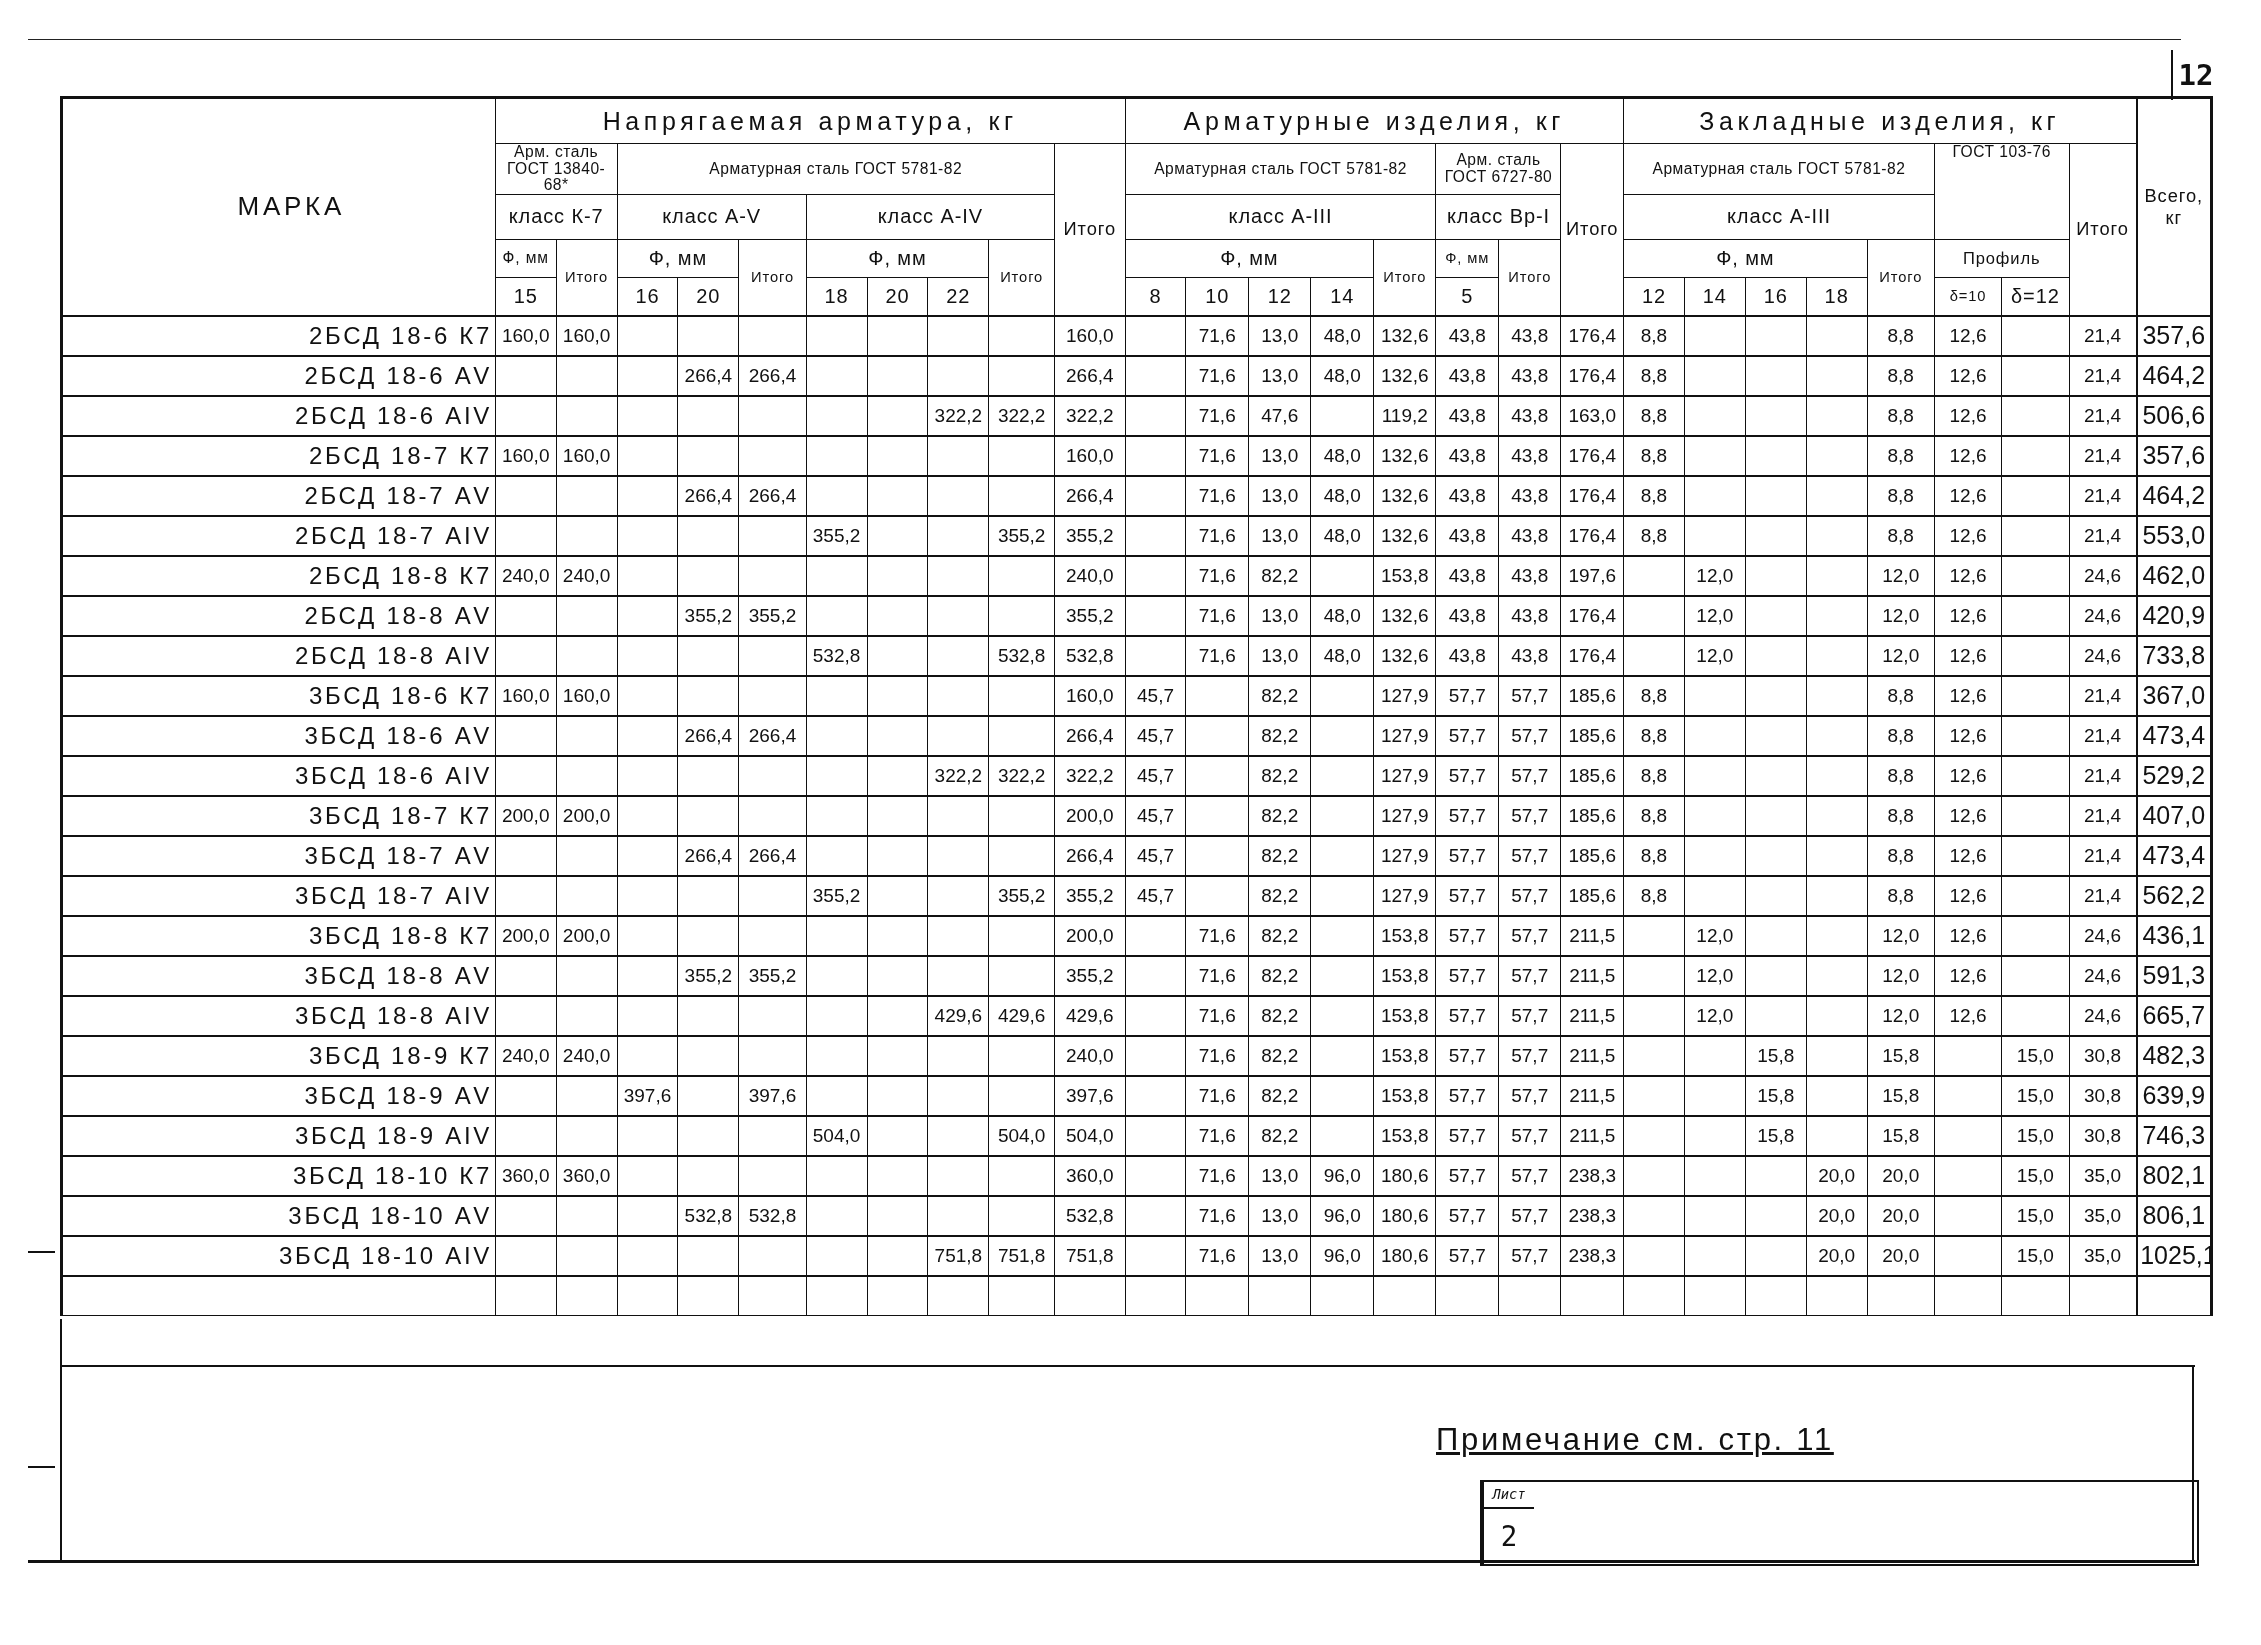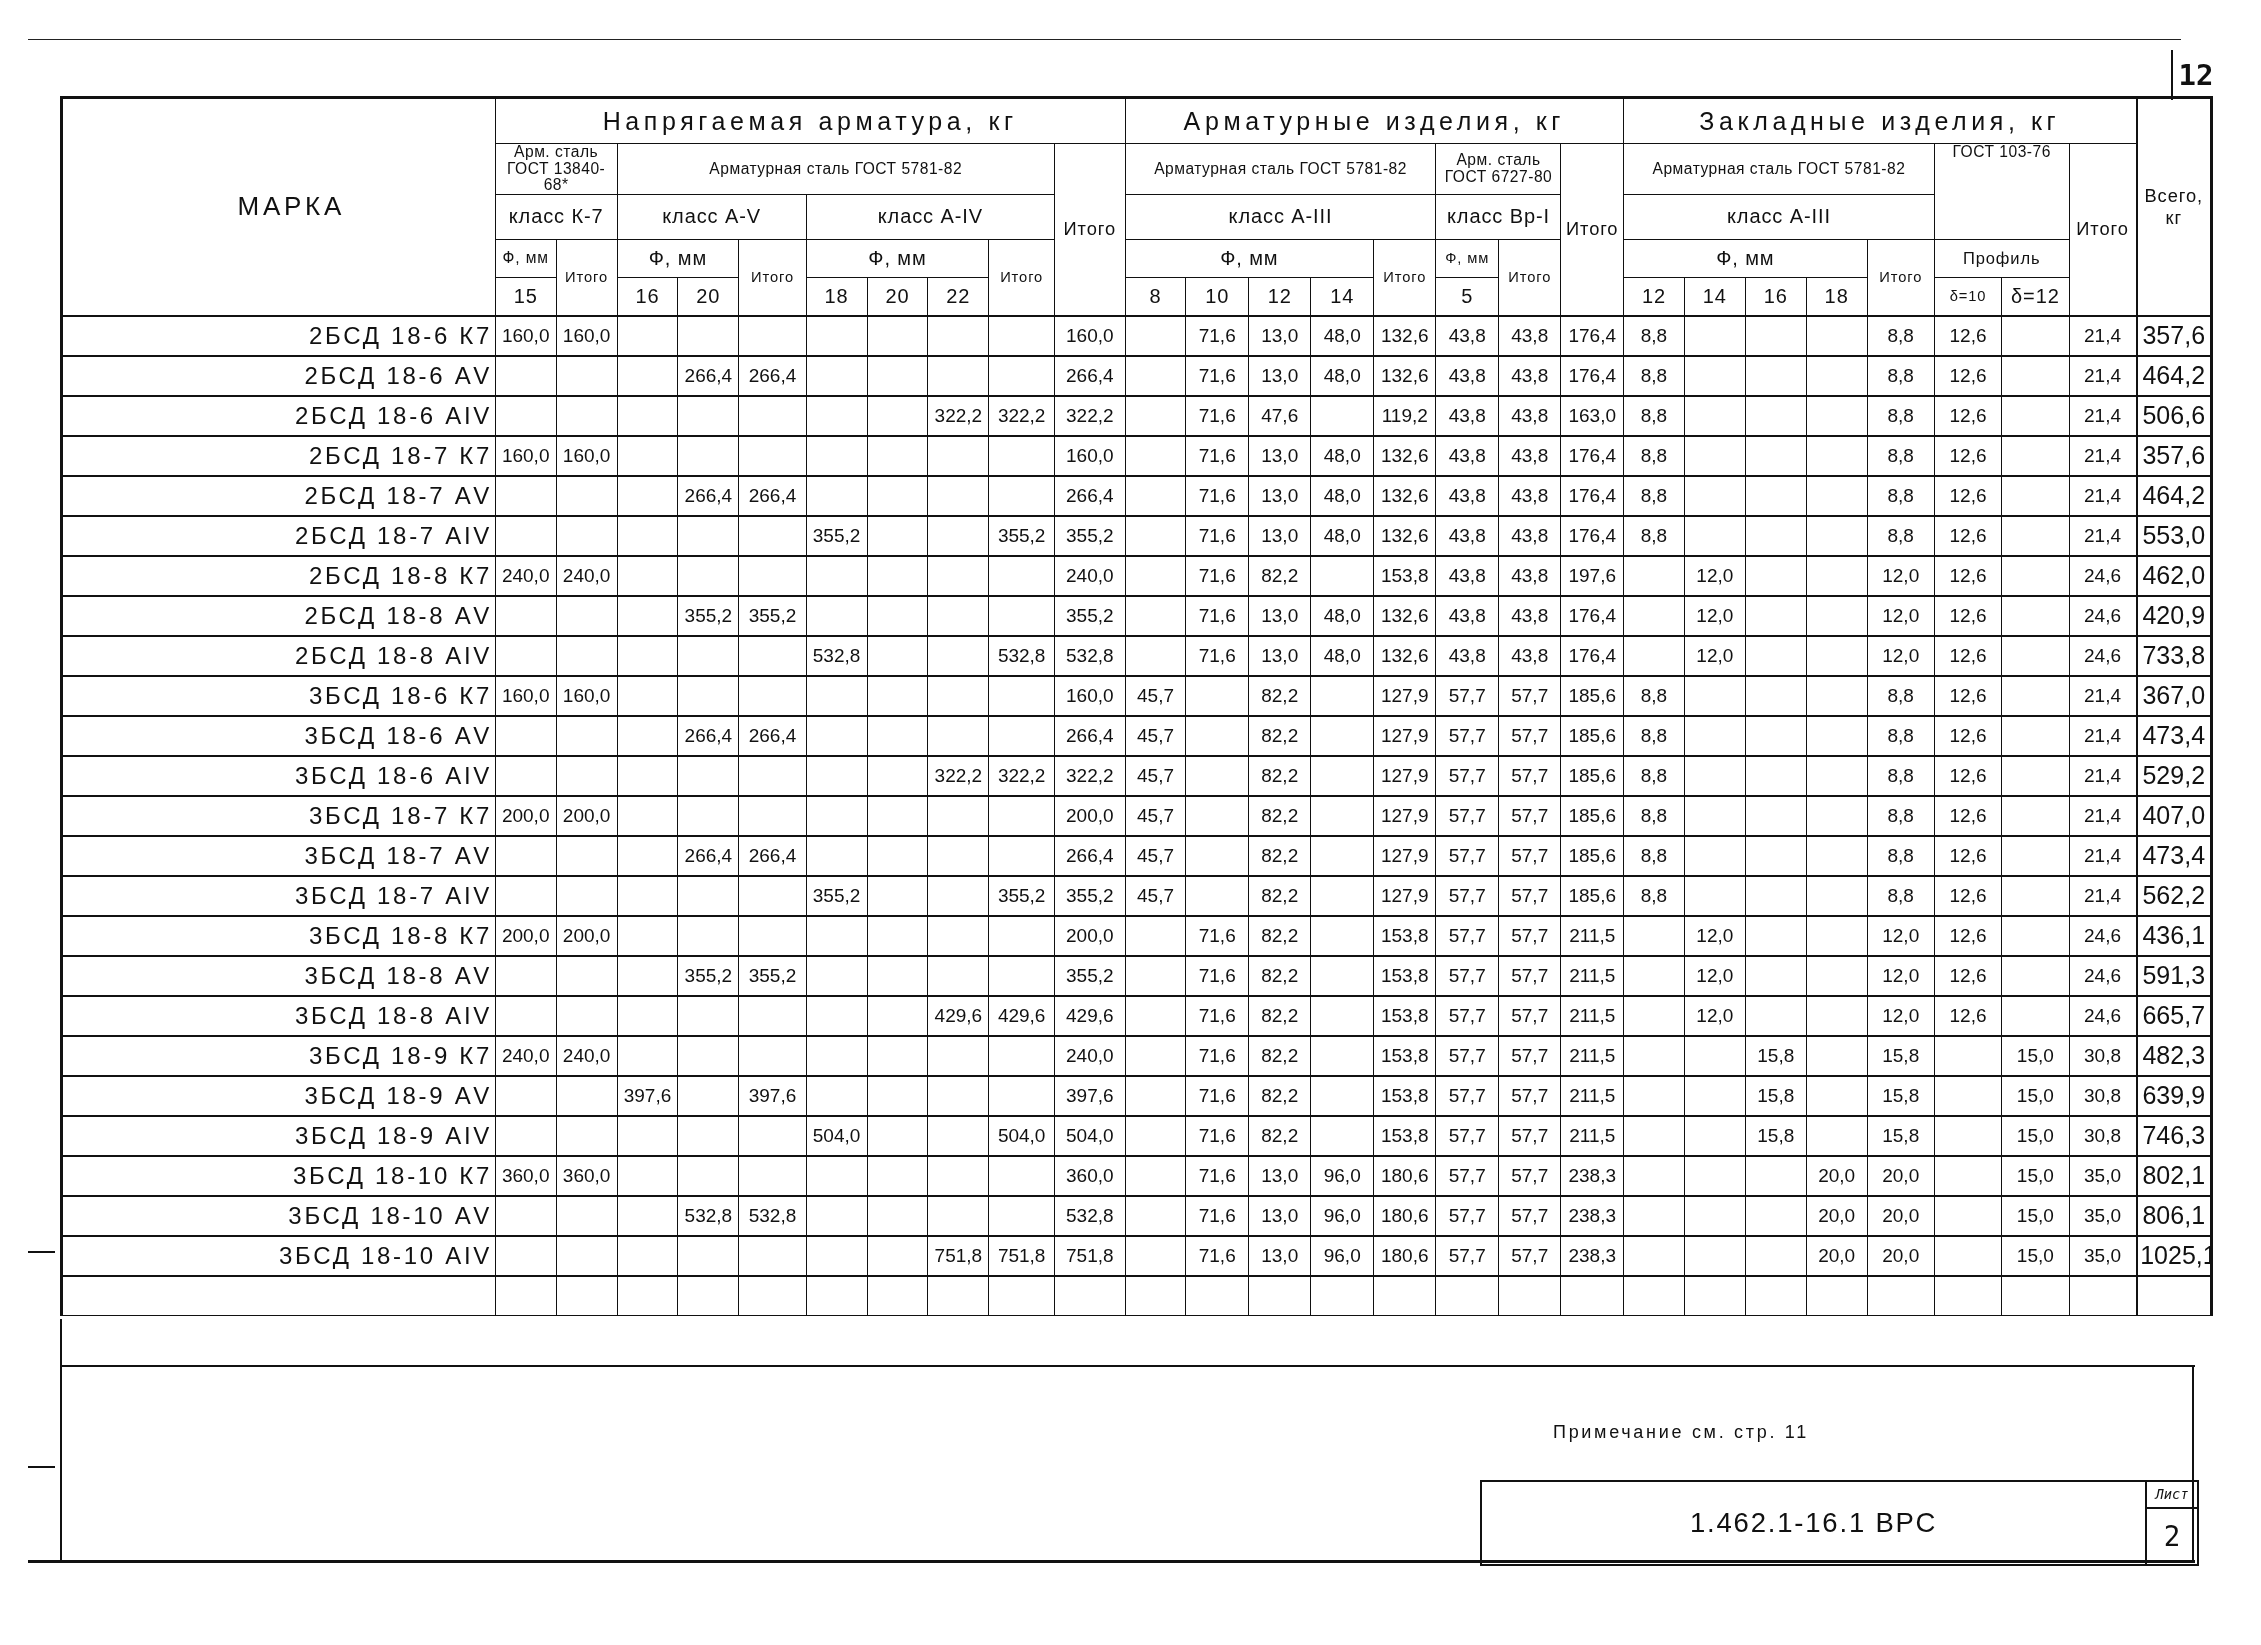--- a/index.html
+++ b/index.html
@@ -34,22 +34,22 @@
   table.spec thead tr.r2 th { height: 44px; }
   table.spec thead tr.r3 th { height: 44px; }
   table.spec thead tr.r4 th { height: 37px; }
   table.spec thead tr.r5 th { height: 37px; text-align: center; }
   table.spec tbody td { height: 38px; font-size: 19px; border-top: 2.3px solid #111; }
   table.spec tbody td.marka { text-align: right; padding-left: 27.5px; letter-spacing: 2.7px; font-size: 24px; }
   table.spec tbody td.total { font-size: 25px; border-left: 2.7px solid #111; }
   table.spec thead th.total-h { border-left: 2.7px solid #111; }
   table.spec tbody tr.blank td { height: 38px; }
   .note {
-    position: absolute; left: 1553px; top: 1422px;
-    font-family: "Liberation Sans", sans-serif; font-size: 18px; letter-spacing: 2.7px;
+    position: absolute; left: 1436px; top: 1422px;
+    font-family: "Liberation Sans", sans-serif; font-size: 31px; letter-spacing: 2.7px; text-decoration: underline;
   }
   .title-block {
     position: absolute; left: 1480px; top: 1480px; width: 715px; height: 82px;
     border: 2.3px solid #111; display: flex;
   }
   .title-code {
     flex: 1; display: flex; align-items: center; justify-content: center;
     font-family: "Liberation Sans", sans-serif; font-size: 27.5px; letter-spacing: 1.8px;
   }
   .sheet-box { width: 50px; border-left: 2.3px solid #111; display: flex; flex-direction: column; }
@@ -918,20 +918,19 @@
   </table>
 </div>
 
 <div class="note">Примечание см. стр. 11</div>
 
 <div class="hr-bottom"></div>
 <div class="left-frame"></div>
 <div class="right-low"></div>
 
 <div class="title-block">
-  <div class="title-code">1.462.1-16.1 ВРС</div>
   <div class="sheet-box">
     <div class="sheet-label">Лист</div>
     <div class="sheet-no">2</div>
   </div>
 </div>
 <div class="bottom-line"></div>
 
 
 </body></html>

